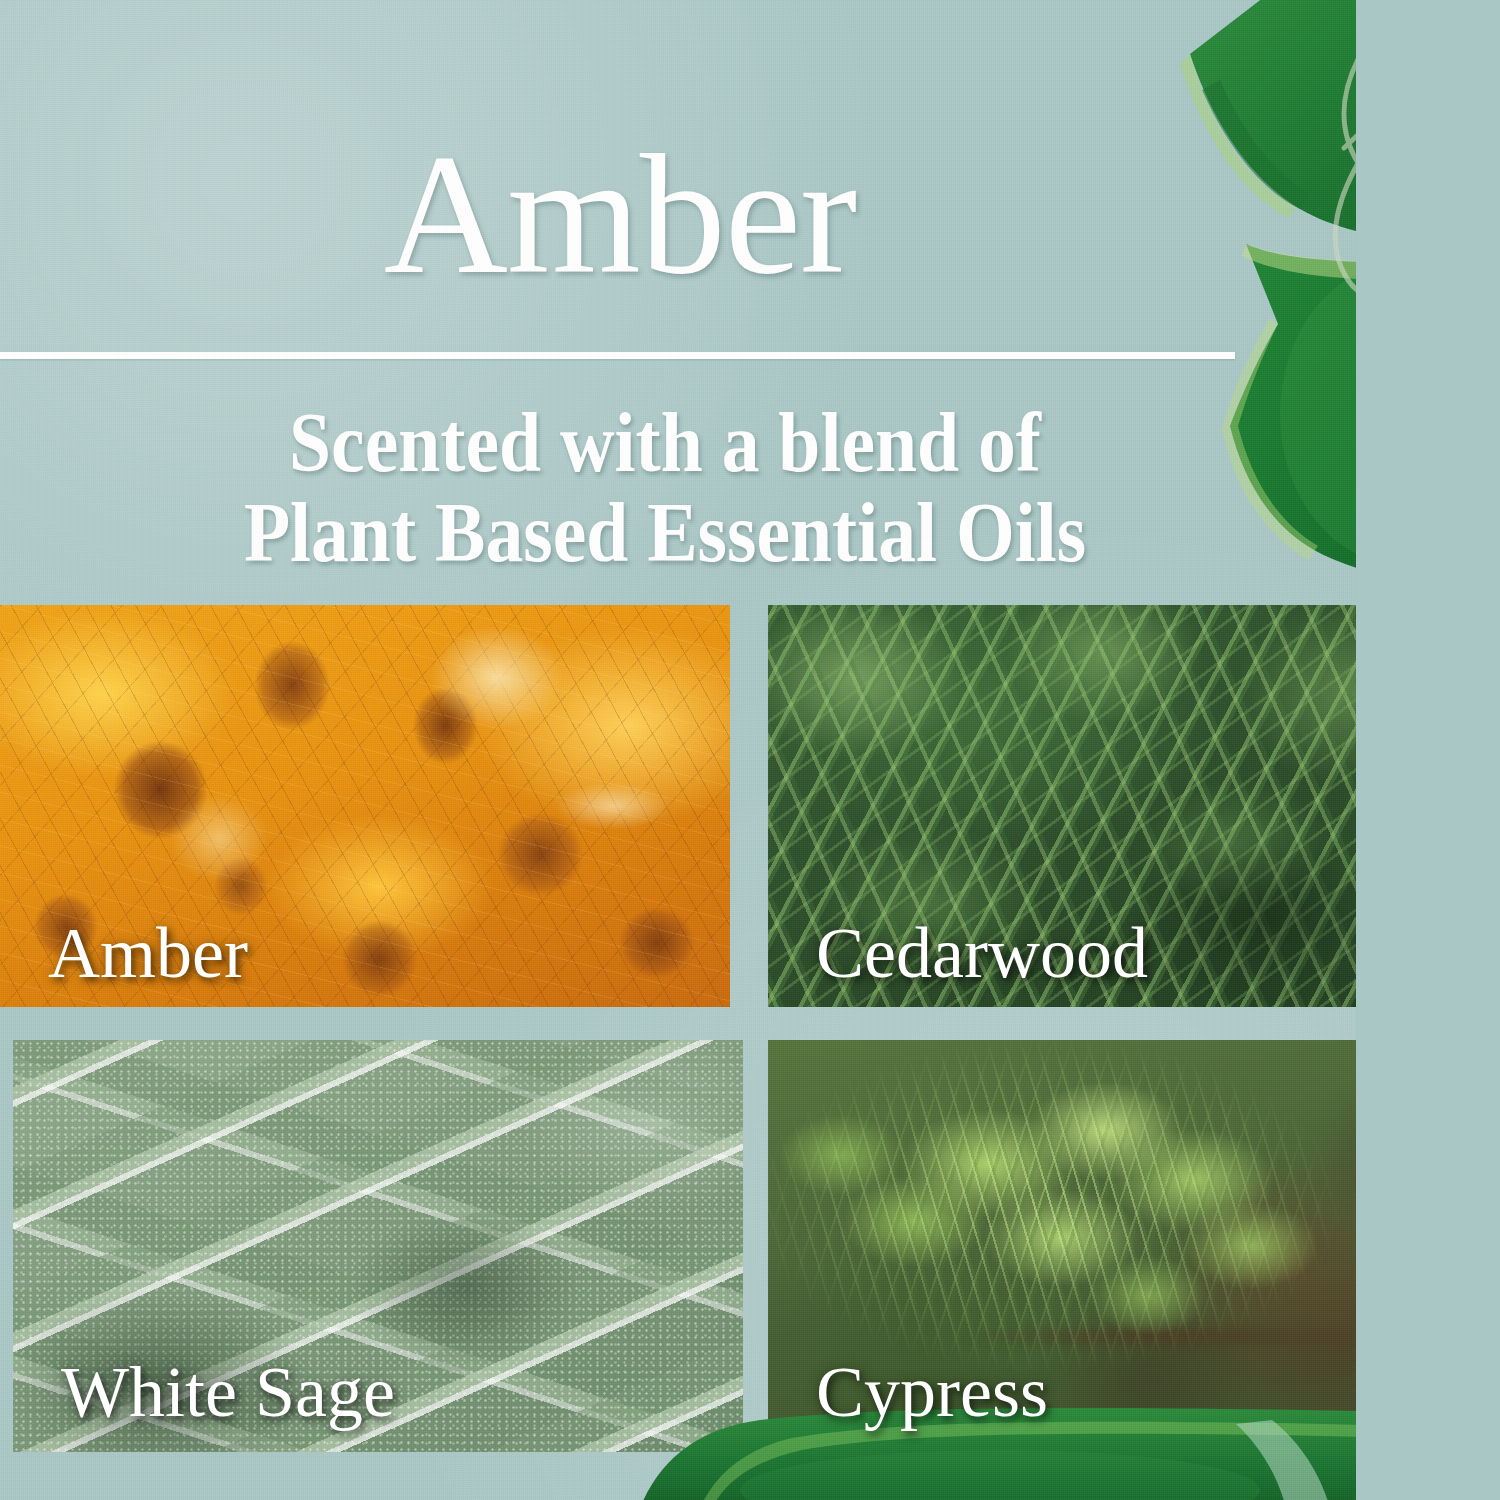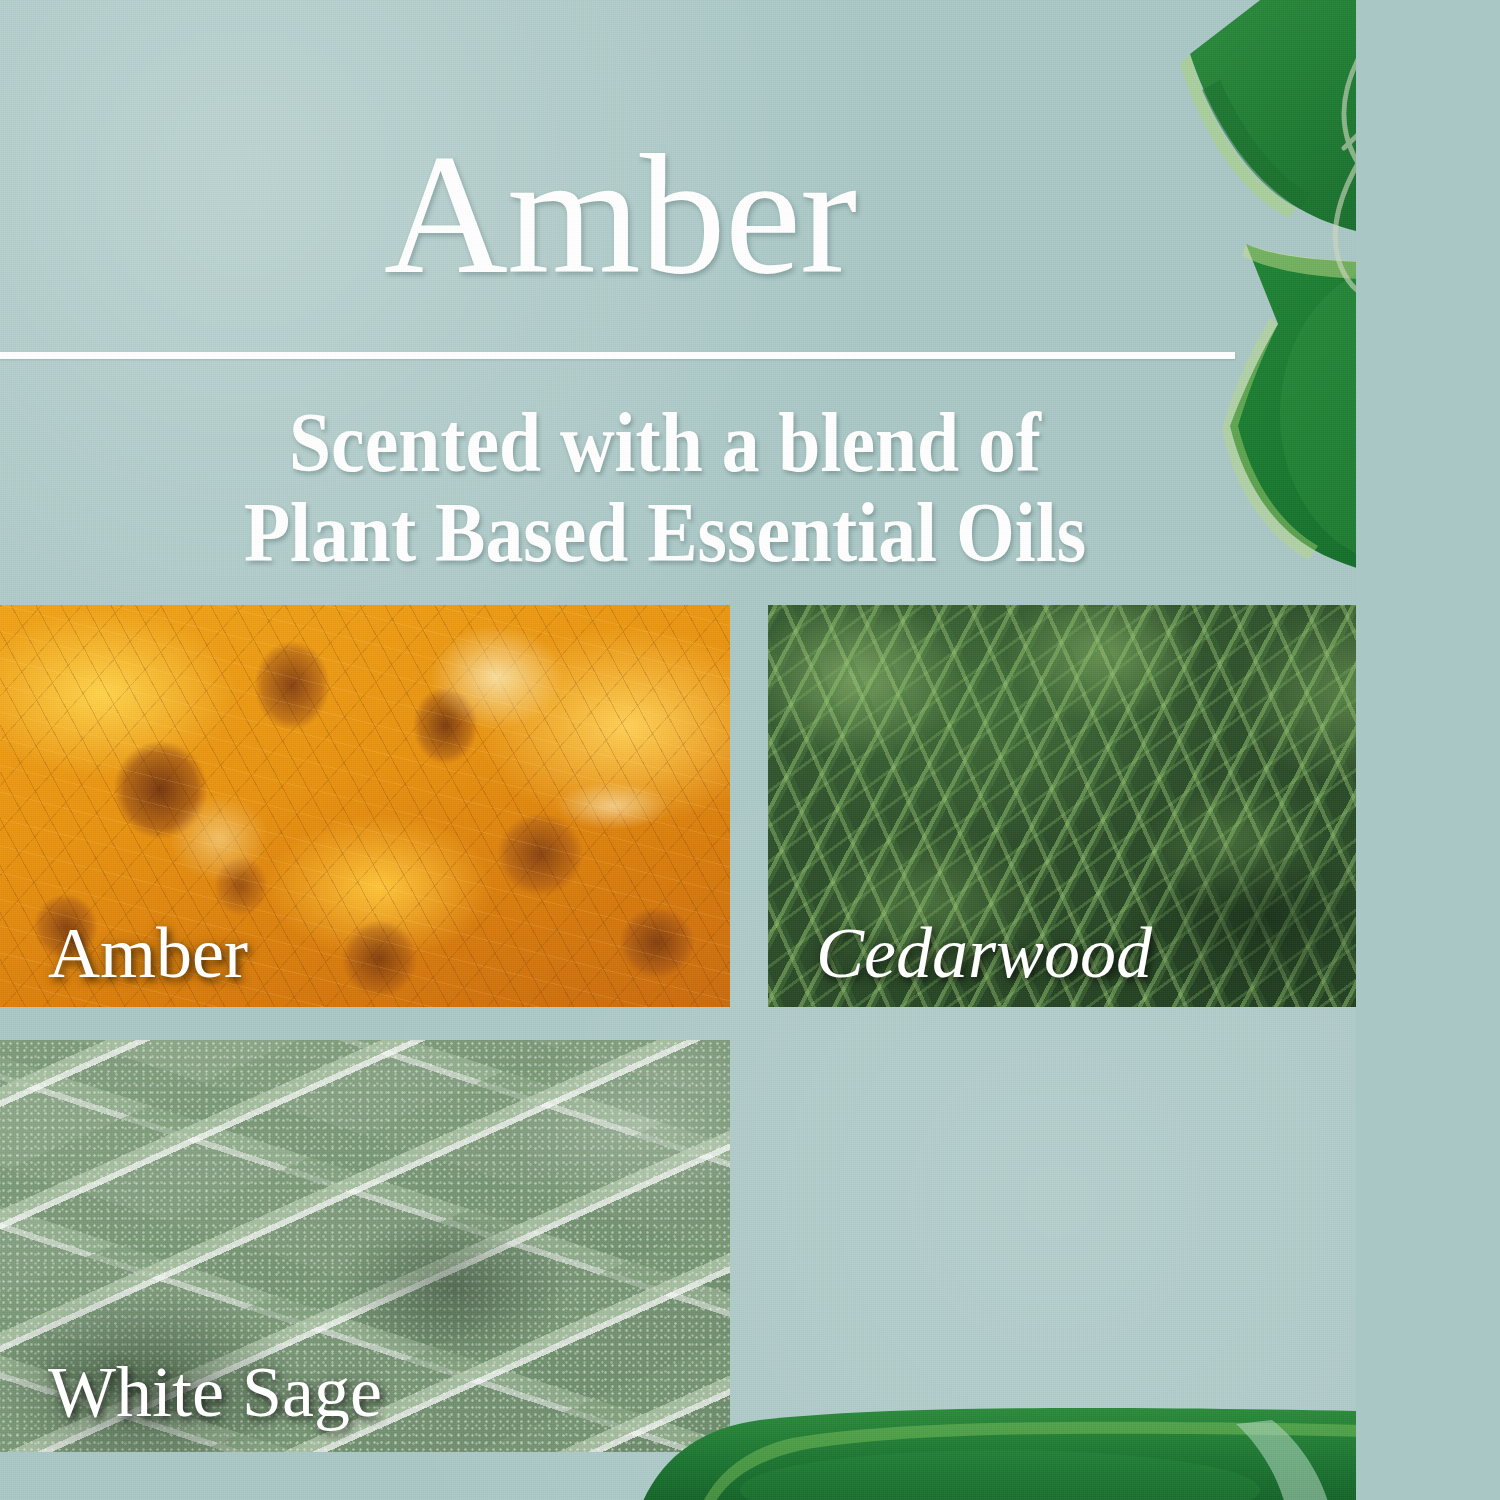--- a/index.html
+++ b/index.html
@@ -64,22 +64,22 @@
     font-family:"Liberation Serif", serif;
     font-size:84px;line-height:1.07;
     font-weight:700;
     transform:scaleX(.90);transform-origin:50% 0;
     text-shadow:2px 3px 5px rgba(40,70,70,.32);
   }
 
   
   .tile{position:absolute;overflow:hidden;}
   .t-amber{left:0;top:605px;width:730px;height:402px;}
-  .t-cedar{left:768px;top:605px;width:732px;height:402px;font-style:italic;}
-  .t-sage {left:0;top:1040px;width:730px;height:412px;}
+  .t-cedar{left:768px;top:605px;width:732px;height:402px;}
+  .t-sage {left:13px;top:1040px;width:730px;height:412px;}
   .t-cyp  {left:768px;top:1040px;width:732px;height:412px;}
 
   .tile .label{
     position:absolute;left:48px;bottom:18px;
     color:#ffffff;
     font-family:"Liberation Serif", serif;
     font-size:72px;line-height:1;
     text-shadow:3px 4px 7px rgba(0,0,0,.55), 0 0 14px rgba(0,0,0,.35);
     z-index:6;white-space:nowrap;
   }
@@ -323,20 +323,28 @@
   </div>
 
   <div class="tile t-sage">
     <div class="tex sage-bg"></div>
     <div class="tex sage-leaves"></div>
     <div class="tex sage-dots"></div>
     <div class="tex sage-shade"></div>
     <div class="label">White Sage</div>
   </div>
 
+  <div class="tile t-cyp">
+    <div class="tex cyp-bg"></div>
+    <div class="tex cyp-blur-bg"></div>
+    <div class="tex cyp-branch"></div>
+    <div class="tex cyp-canopy"></div>
+    <div class="tex cyp-needles"></div>
+    <div class="label">Cypress</div>
+  </div>
 
   <div class="leaf-bottom">
     <svg width="1500" height="125" viewBox="0 0 1500 125" xmlns="http://www.w3.org/2000/svg">
       <defs>
         <linearGradient id="lgb" x1="0" y1="0" x2="0" y2="1">
           <stop offset="0%" stop-color="#2a8a3a"></stop>
           <stop offset="55%" stop-color="#1b7430"></stop>
           <stop offset="100%" stop-color="#136026"></stop>
         </linearGradient>
       </defs>

